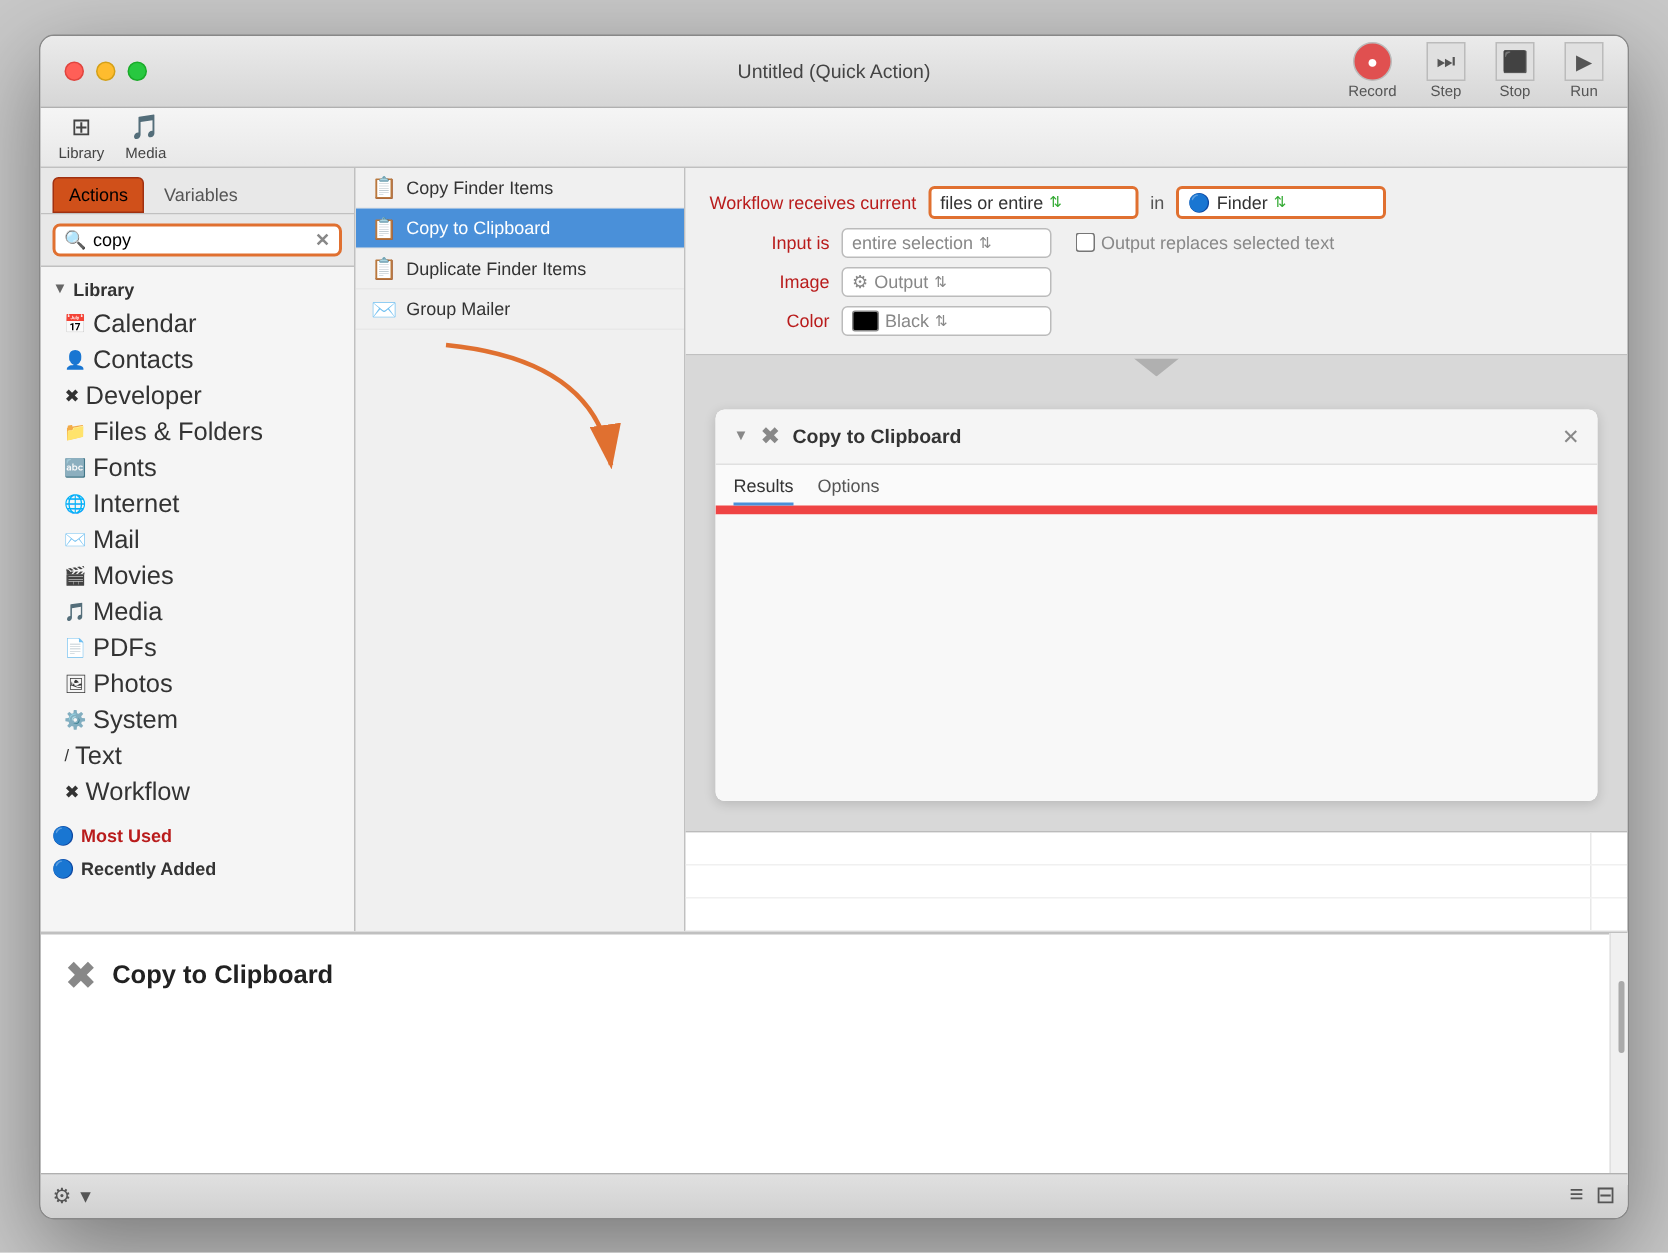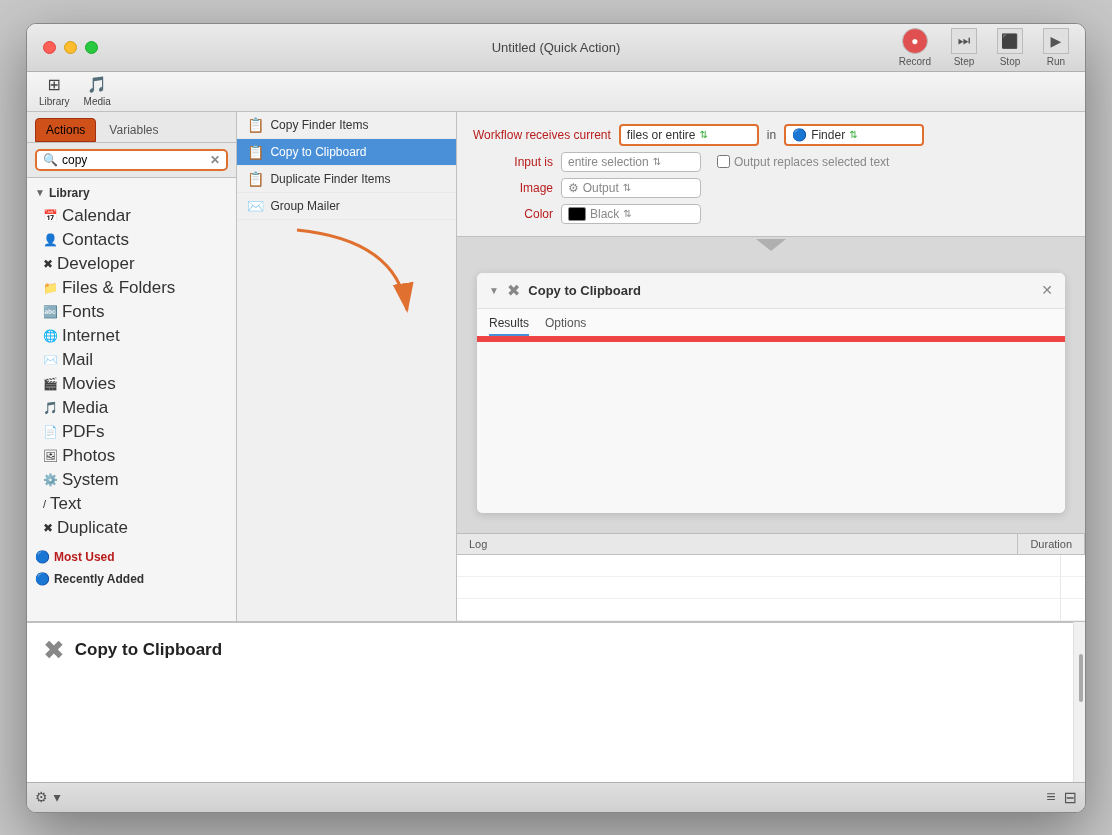--- a/index.html
+++ b/index.html
@@ -537,21 +537,21 @@
         <div class="tree-item">
           <span class="tree-icon">⚙️</span>
           <span class="tree-label">System</span>
         </div>
         <div class="tree-item">
           <span class="tree-icon" style="font-size:11px;">/</span>
           <span class="tree-label">Text</span>
         </div>
         <div class="tree-item">
           <span class="tree-icon">✖</span>
-          <span class="tree-label">Duplicate</span>
+          <span class="tree-label">Workflow</span>
         </div>
         <div class="section-header" style="margin-top:6px;">
           <span style="font-size:12px;">🔵</span>
           <span style="font-size:12px;color:#b91c1c;">Most Used</span>
         </div>
         <div class="section-header">
           <span style="font-size:12px;">🔵</span>
           <span style="font-size:12px;color:#333;">Recently Added</span>
         </div>
       </div>
@@ -646,24 +646,20 @@
           <span class="action-close">✕</span>
         </div>
         <div class="action-tabs-bar">
           <span class="action-tab active">Results</span>
           <span class="action-tab">Options</span>
         </div>
         <div class="action-content"></div>
       </div>
 
       <div class="log-area">
-        <div class="log-header">
-          <div class="log-col">Log</div>
-          <div class="log-col">Duration</div>
-        </div>
         <div class="log-rows">
           <div class="log-row">
             <div class="log-cell"></div>
             <div class="log-cell"></div>
           </div>
           <div class="log-row">
             <div class="log-cell"></div>
             <div class="log-cell"></div>
           </div>
           <div class="log-row">

